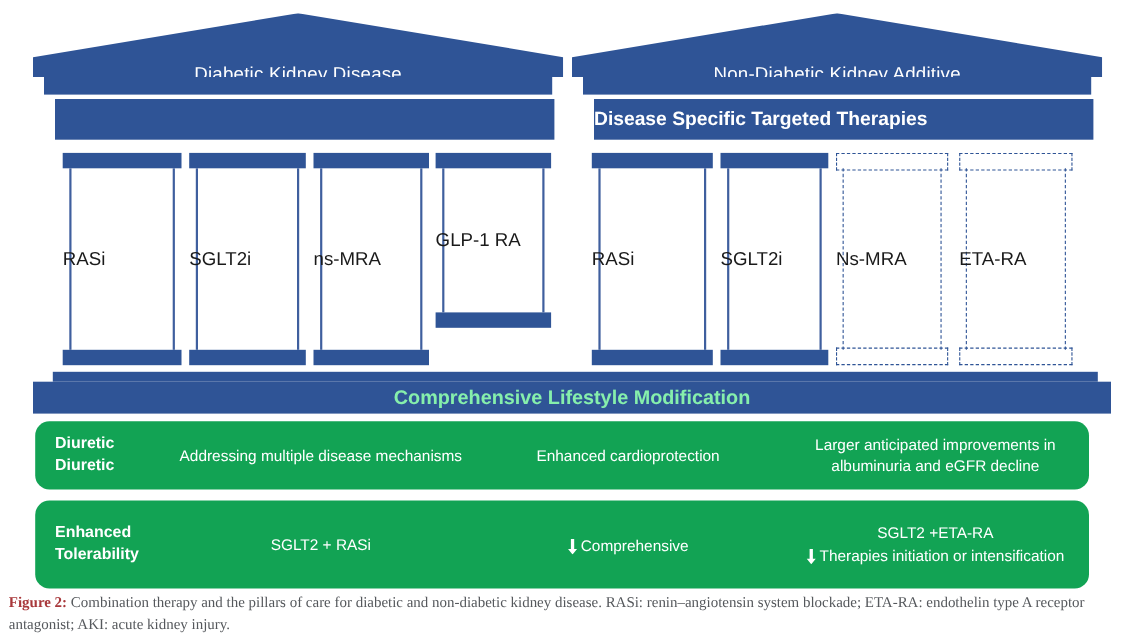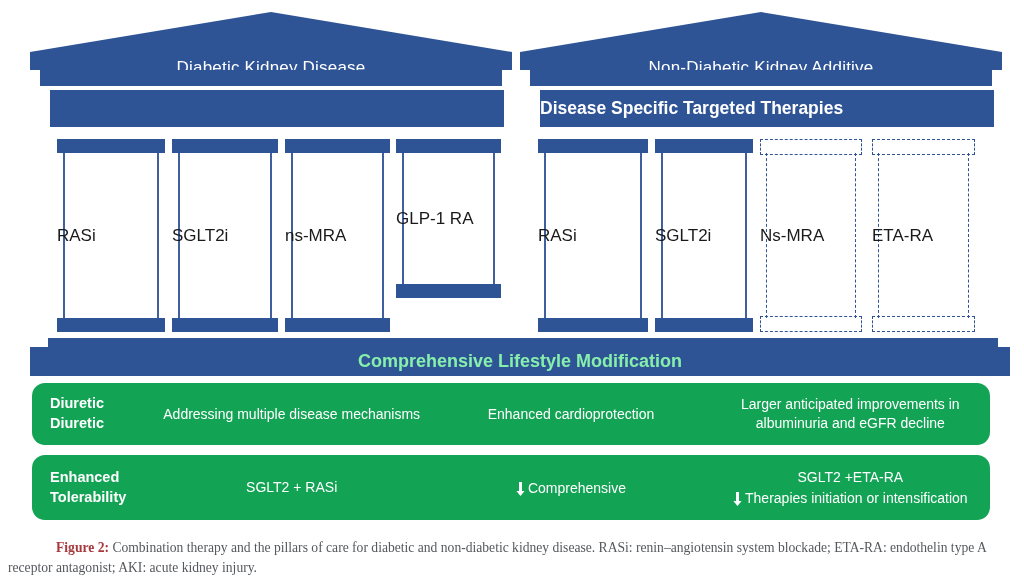--- a/index.html
+++ b/index.html
@@ -71,21 +71,21 @@
     vertical-align:-3px;margin-right:3px;
   }
   .arrow svg{display:block;}
 
   
   .caption{
     position:absolute;left:8px;top:538px;width:1006px;
     font-family:"Liberation Serif",serif;font-size:13.6px;line-height:1.5;
     color:#55585c;
   }
-  .caption b{color:#a8383b;font-weight:bold;margin-left:48px;}
+  .caption b{color:#a8383b;font-weight:bold;}
 </style>
 </head>
 <body>
 
 <div class="figure">
 
   <div class="temple" style="left:30px;top:12px;width:482px;height:76px;">
     <div class="roof">
       <svg viewBox="0 0 482 58" preserveAspectRatio="none" aria-hidden="true">
         <polygon points="241,0 482,40 482,58 0,58 0,40" fill="#2f5496"></polygon>
@@ -193,21 +193,21 @@
       </div>
       <div class="band-cell">
         <span class="cell-title">Enhanced cardioprotection</span>
       </div>
       <div class="band-cell">
         <span class="cell-title">Larger anticipated improvements in albuminuria and eGFR decline</span>
       </div>
     </div>
   </div>
 
-  <div class="band" style="left:32px;top:455px;width:958px;height:65px;">
+  <div class="band" style="left:32px;top:455px;width:958px;height:80px;">
     <div class="band-label">
       <span>Enhanced</span><br>
       <span>Tolerability</span>
     </div>
     <div class="band-cells">
       <div class="band-cell">
         <span class="cell-title">SGLT2 + RASi</span>
       </div>
       <div class="band-cell">
         <span class="cell-sub">

